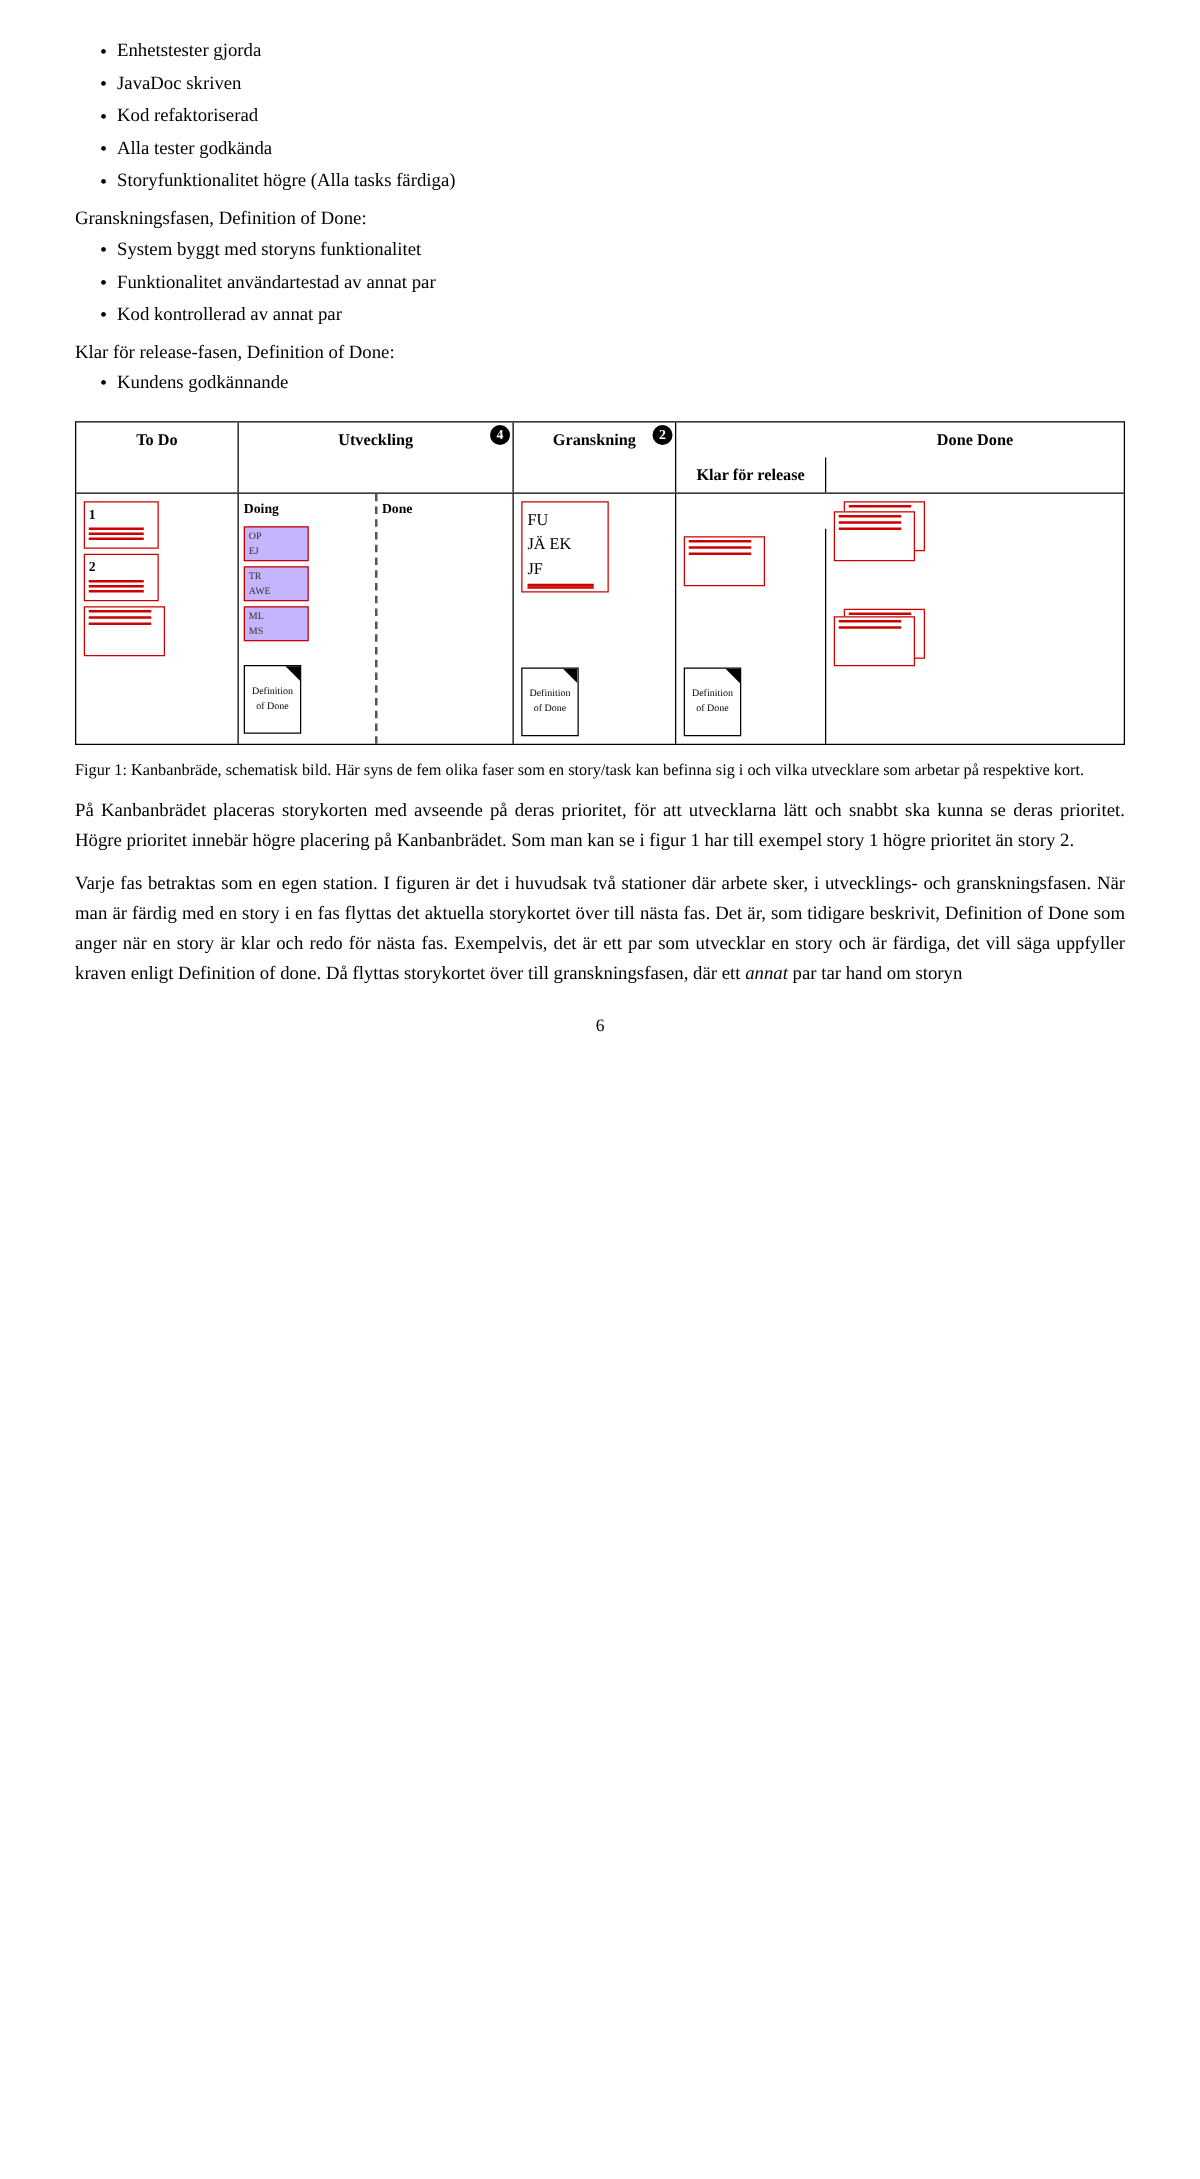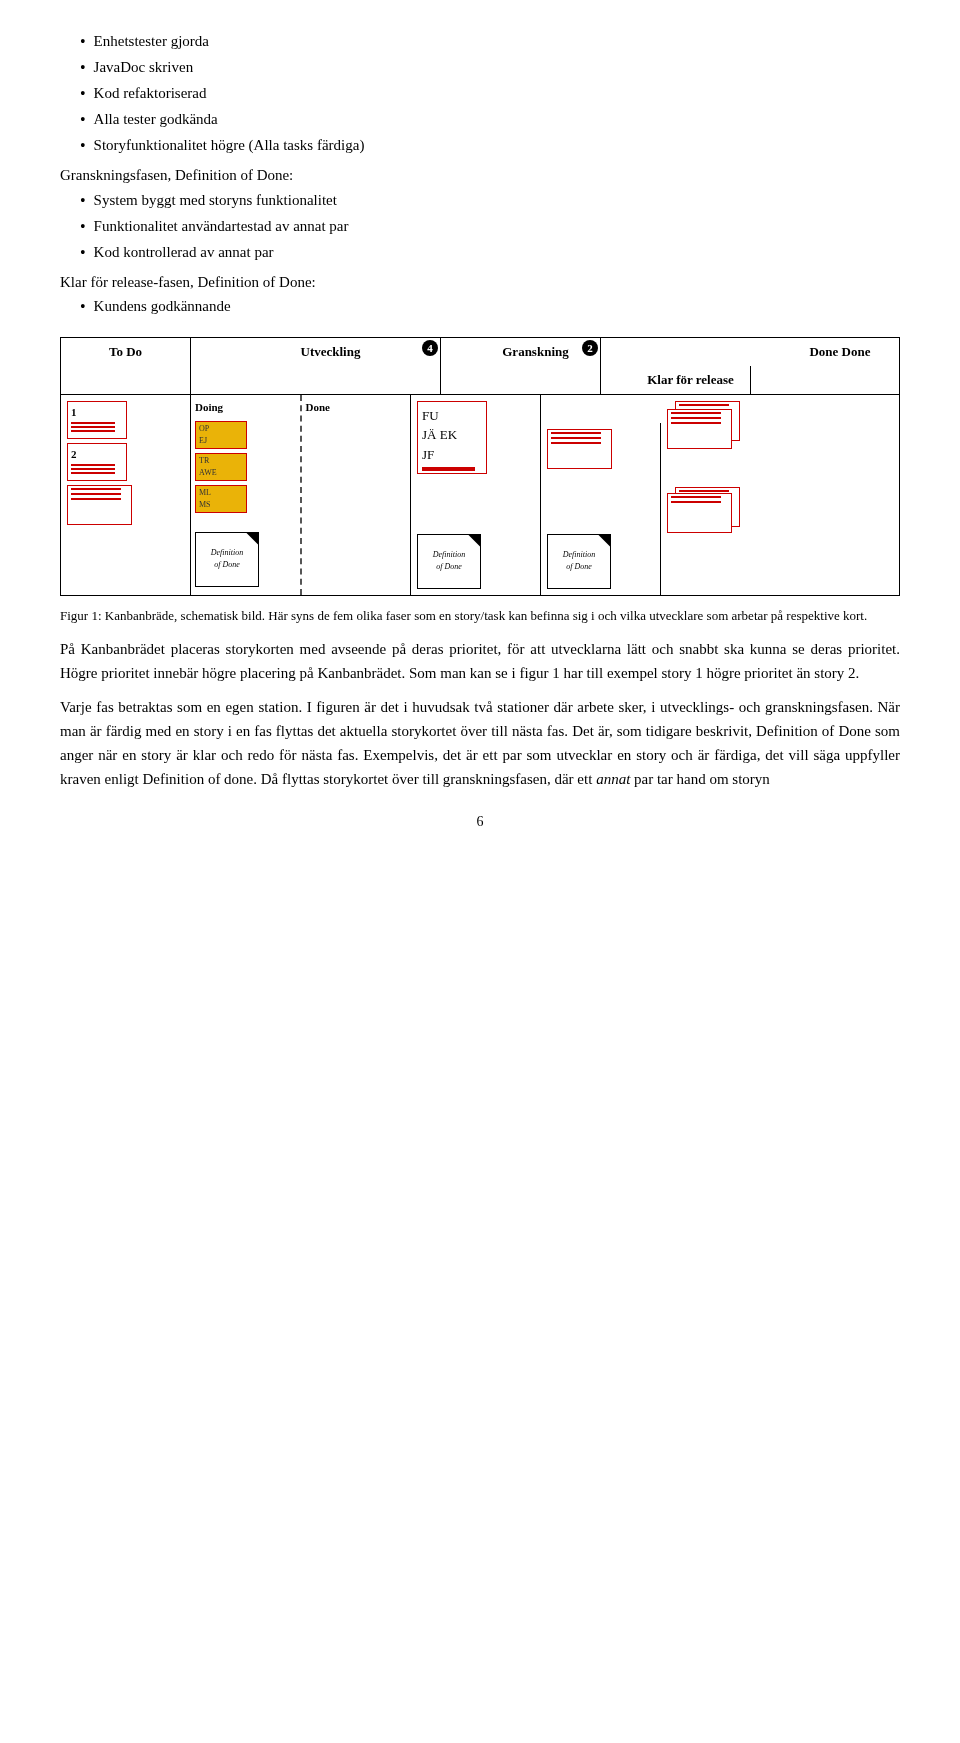--- a/index.html
+++ b/index.html
@@ -35,21 +35,20 @@
     }
     
     .kanban-wrapper {
       border: 1.5px solid #000;
       margin: 18px 0 10px 0;
       width: 100%;
     }
     .kanban-header-row {
       display: flex;
       border-bottom: 1.5px solid #000;
-      gap: 30px;
     }
     .kanban-header-cell {
       font-size: 13px;
       font-weight: bold;
       padding: 4px 6px;
       border-right: 1.5px solid #000;
       text-align: center;
       position: relative;
     }
     .kanban-header-cell:last-child { border-right: none; }
@@ -137,46 +136,45 @@
     .story-card .num {
       font-size: 11px;
       font-weight: bold;
       color: #000;
     }
 
     
     .dod-card {
       border: 1.5px solid #000;
       background: #fff;
-      width: 64px;
+      width: 46px;
       min-height: 55px;
       padding: 3px 4px;
       font-size: 8px;
       text-align: center;
       display: flex;
       flex-direction: column;
       align-items: center;
       justify-content: center;
       margin-top: auto;
       position: relative;
-      font-style: italic;
     }
     .dod-card::before {
       content: "";
       position: absolute;
       top: 0; right: 0;
       width: 12px; height: 12px;
       background: #000;
       clip-path: polygon(0 0, 100% 0, 100% 100%);
     }
 
     
     .task-card {
       border: 1.5px solid #c00;
-      background: #eab308;
+      background: #c4b5fd;
       width: 52px;
       min-height: 22px;
       padding: 1px 3px;
       font-size: 8px;
       display: flex;
       align-items: center;
     }
     .task-label {
       font-size: 8px;
       color: #333;

